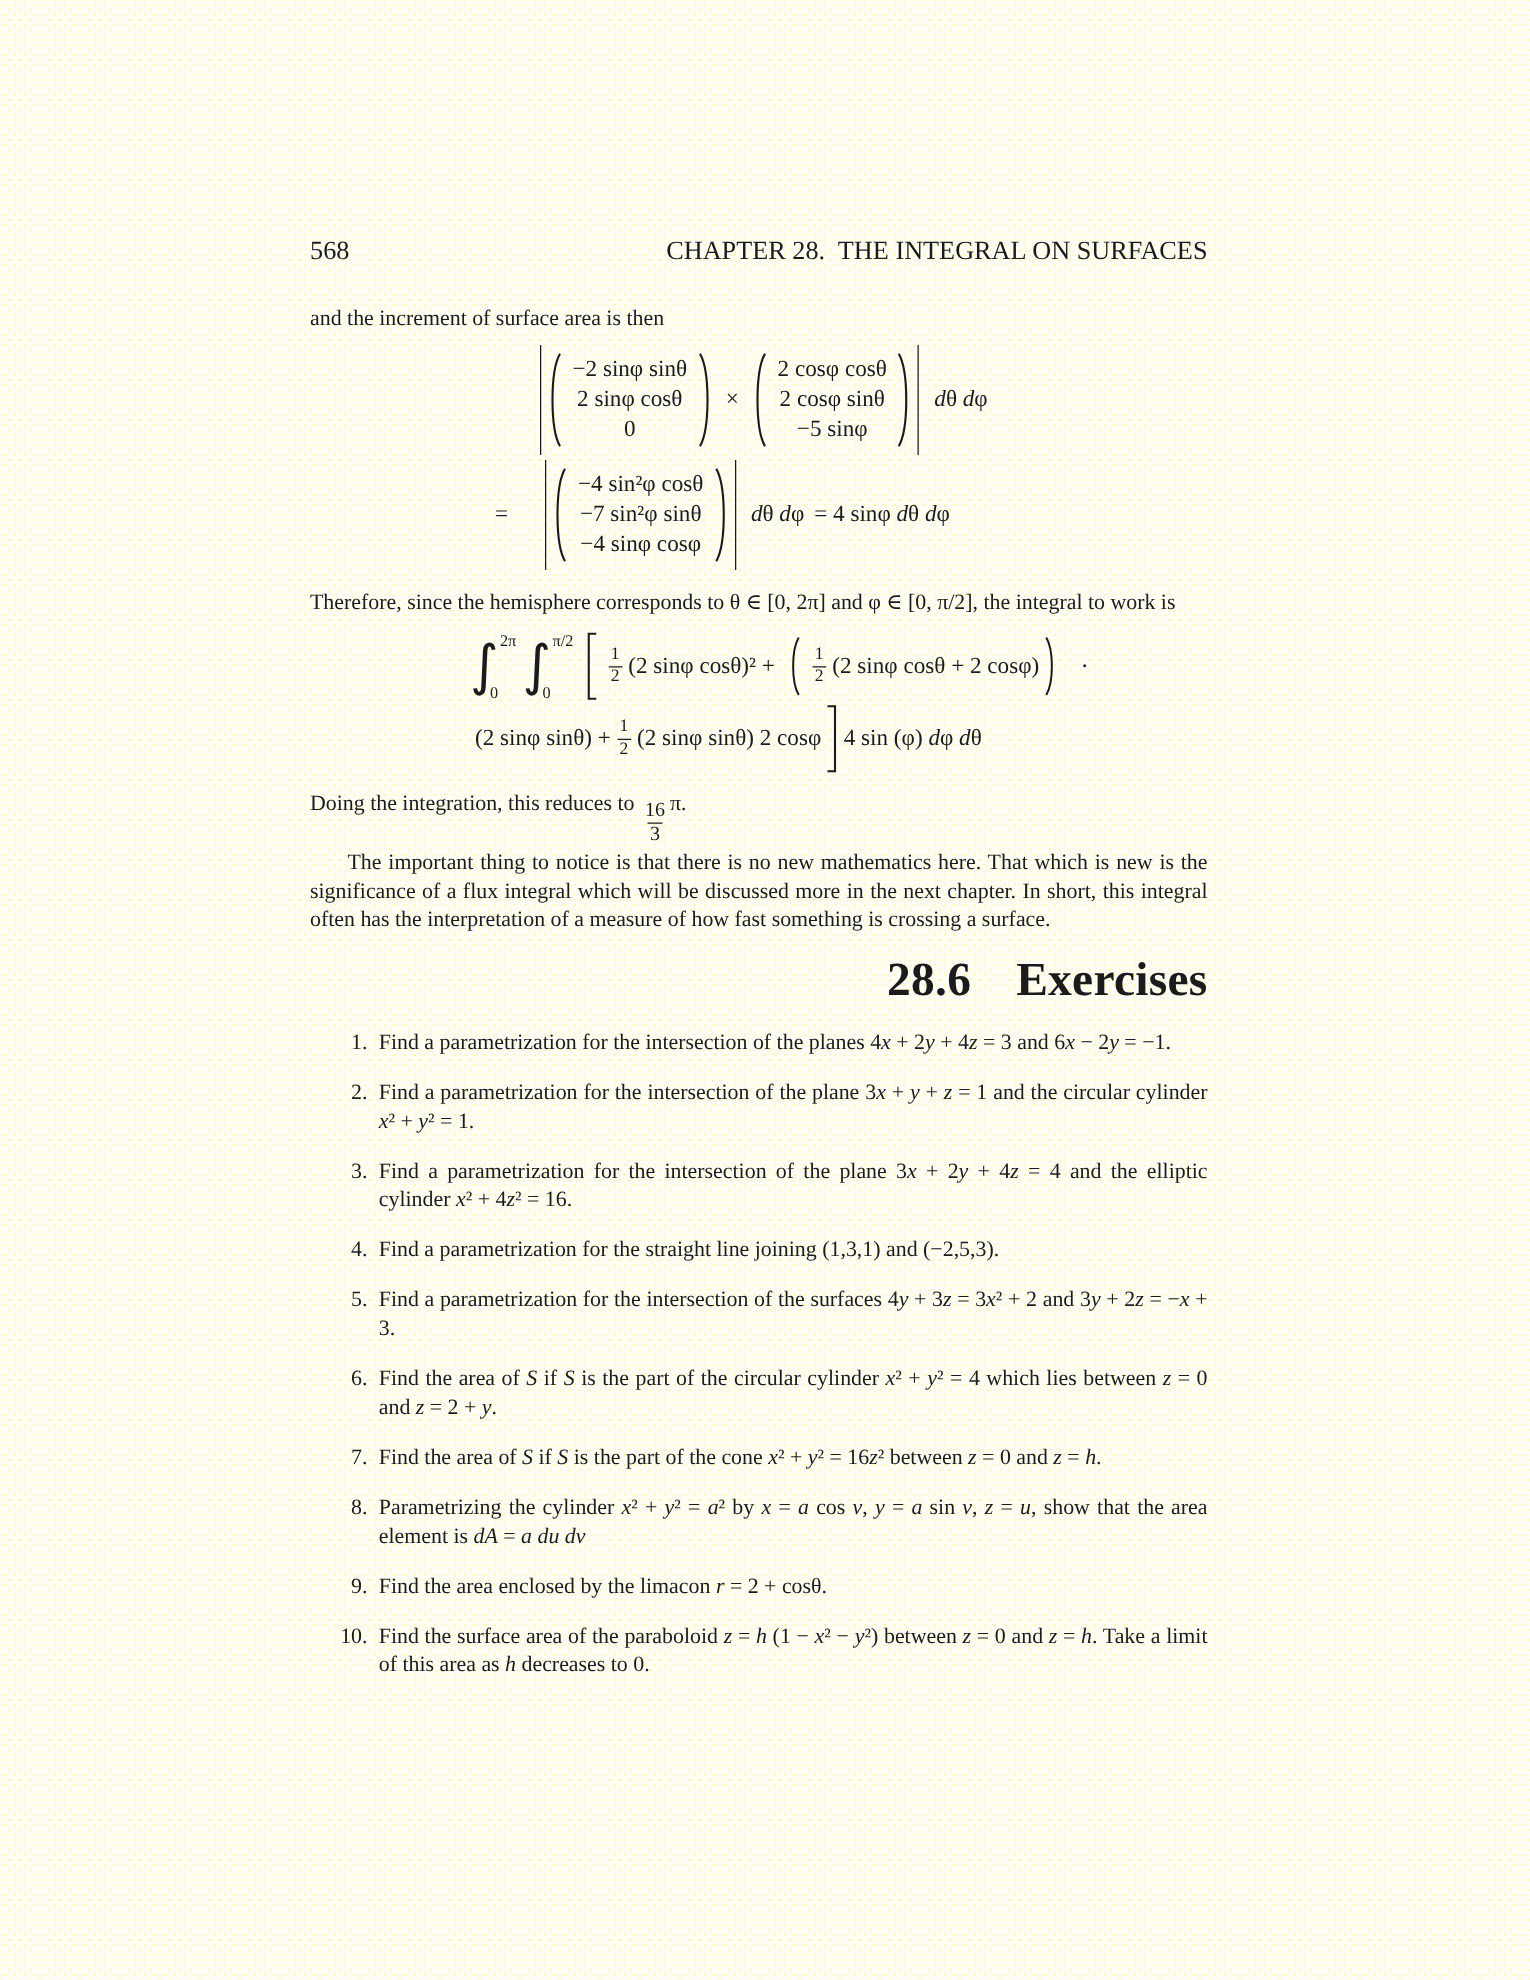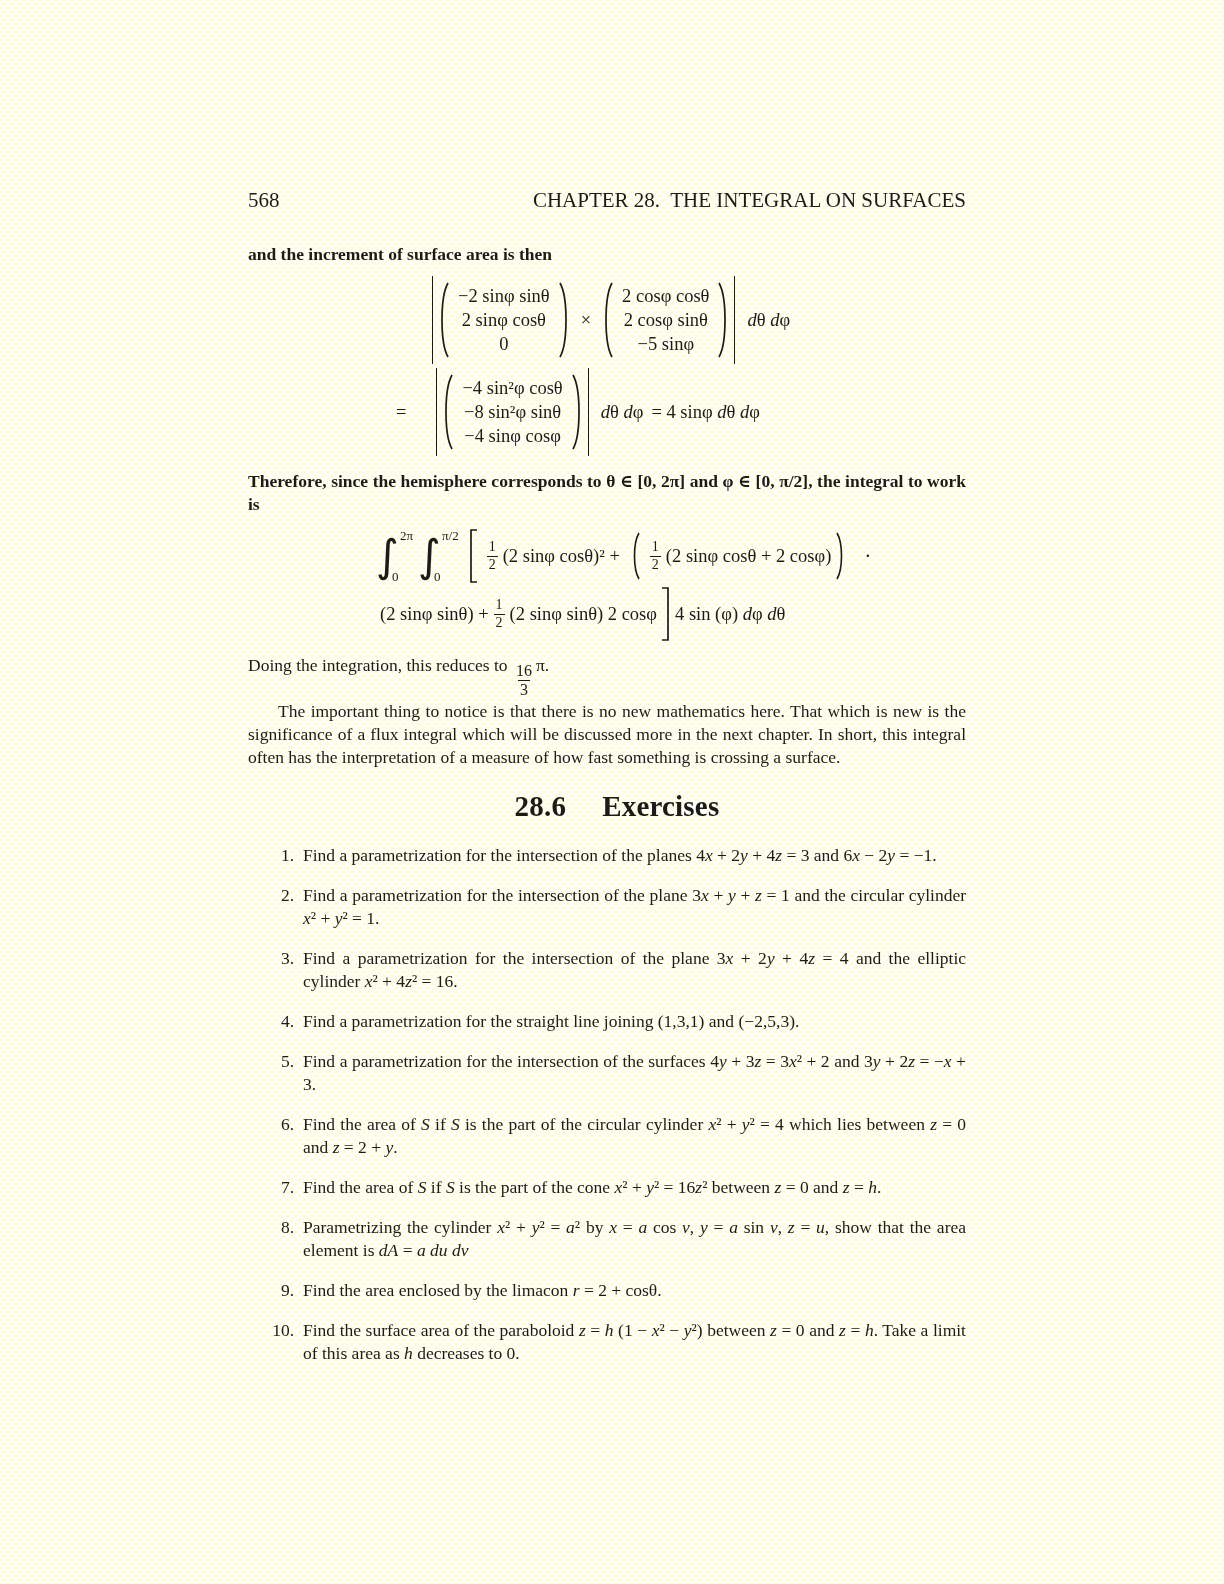--- a/index.html
+++ b/index.html
@@ -51,25 +51,25 @@
   .frac{display:inline-flex;flex-direction:column;align-items:center;font-size:14px;line-height:1.15;margin:0 5px;}
   .frac .fden{border-top:1.3px solid #1b1b1b;padding:0 2px;}
   .frac .fnum{padding:0 2px;}
   .frac.inline{font-size:16px;vertical-align:-5px;display:inline-flex;margin:0 2px;}
   .cdot{margin-left:14px;font-size:20px;}
   .brk{margin:0 4px;display:block;}
   .gap6{width:6px;}
   
   .para{margin:0;}
   .indent{text-indent:30px;}
-  .mb8{margin-bottom:8px;font-weight:bold;}
+  .mb8{margin-bottom:8px;}
   .mb26{margin-bottom:26px;}
   .section-head{
-    font-size:29px;font-weight:bold;margin:0 0 26px 20px;
-    text-align:center;letter-spacing:.2px;
+    font-size:38px;font-weight:bold;margin:0 0 26px 20px;
+    text-align:right;letter-spacing:.2px;
   }
   .sec-num{margin-right:36px;}
   
   .ex{display:flex;margin-bottom:17px;}
   .ex:last-child{margin-bottom:0;}
   .ex-num{flex:none;width:46px;text-align:right;padding-right:9px;}
   .ex-body{flex:1;text-align:justify;}
 </style>
 </head>
 <body>
@@ -115,21 +115,21 @@
     </div>
 
     <div class="disp disp2">
       <span class="eqsign">=</span>
       <span class="absbar"></span>
       <svg class="paren" width="13" height="78" viewBox="0 0 13 78">
           <path d="M11 2 C3 16 3 62 11 76" fill="none" stroke="#1b1b1b" stroke-width="1.7"></path>
         </svg>
       <span class="matcol">
         <span>−4 sin²φ cosθ</span>
-        <span>−8 sin²φ sinθ</span>
+        <span>−7 sin²φ sinθ</span>
         <span>−4 sinφ cosφ</span>
       </span>
       <svg class="paren" width="13" height="78" viewBox="0 0 13 78">
           <path d="M2 2 C10 16 10 62 2 76" fill="none" stroke="#1b1b1b" stroke-width="1.7"></path>
         </svg>
       <span class="absbar"></span>
       <span class="diffs"><i>d</i>θ <i>d</i>φ</span>
       <span class="diffs">= 4 sinφ <i>d</i>θ <i>d</i>φ</span>
     </div>
 

